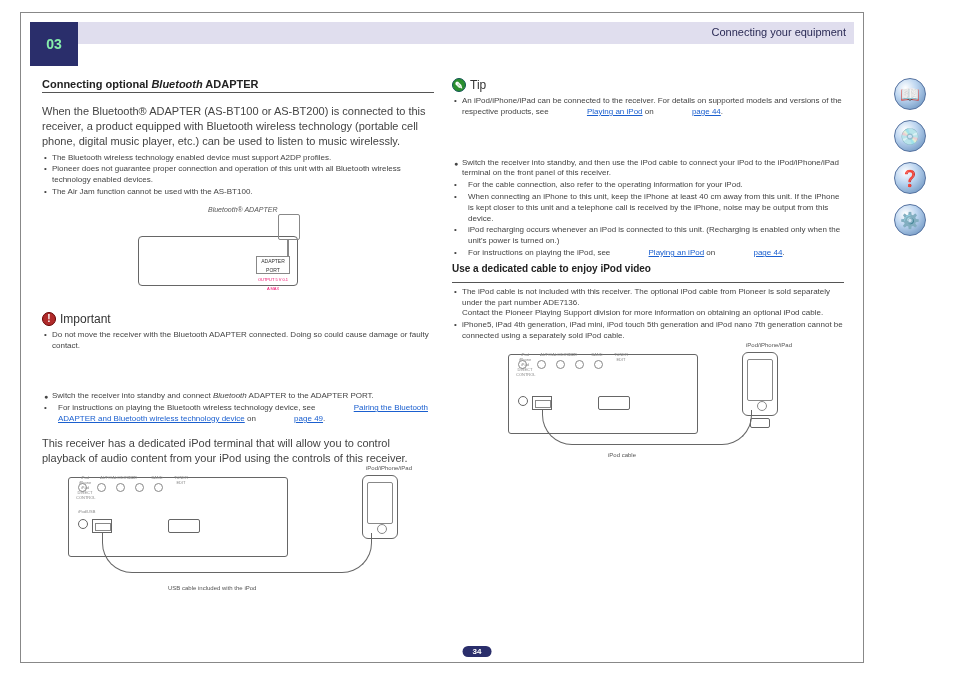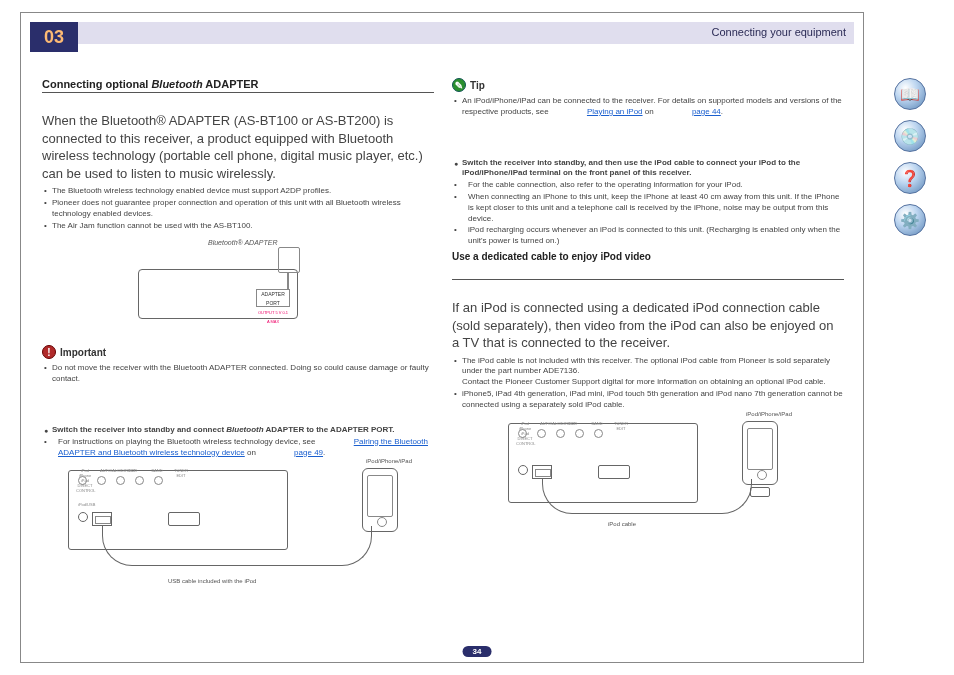--- a/index.html
+++ b/index.html
@@ -1,33 +1,33 @@
 <!DOCTYPE html>
 <html><head>
 <meta charset="utf-8">
 <style>
   * { box-sizing: border-box; margin: 0; padding: 0; }
   body { font-family: Arial, Helvetica, sans-serif; font-size: 9px; color: #333; background: #fff; width: 954px; height: 675px; position: relative; overflow: hidden; }
   .page-frame { position: absolute; left: 20px; top: 12px; right: 90px; bottom: 12px; border: 1px solid #888; }
   .header-bar { position: absolute; left: 30px; top: 22px; right: 100px; height: 22px; background: #e0deee; }
-  .chapter-badge { position: absolute; left: 30px; top: 22px; width: 48px; height: 30px; background: #2a2e6b; color: #fdba74; font-size: 18px; font-weight: bold; display: flex; align-items: center; justify-content: center; }
+  .chapter-badge { position: absolute; left: 30px; top: 22px; width: 48px; height: 44px; background: #2a2e6b; color: #86efac; font-size: 14px; font-weight: bold; display: flex; align-items: center; justify-content: center; }
   .chapter-title { position: absolute; right: 108px; top: 26px; font-size: 11px; font-weight: normal; color: #2a2a55; }
   .columns { position: absolute; left: 42px; top: 72px; right: 110px; bottom: 30px; display: flex; gap: 18px; }
   .col { flex: 1; display: flex; flex-direction: column; }
   h2 { font-size: 11px; font-weight: bold; color: #222; border-bottom: 1px solid #555; padding-bottom: 2px; margin-top: 6px; }
-  h3 { font-size: 10px; font-weight: bold; color: #222; border-bottom: 1px solid #555; padding-bottom: 17px; margin-top: 4px; }
-  p { font-size: 13px; line-height: 1.35; margin-top: 19px; color: #444; }
+  h3 { font-size: 10px; font-weight: bold; color: #222; border-bottom: 1px solid #555; padding-bottom: 8px; margin-top: 4px; }
+  p { font-size: 11px; line-height: 1.35; margin-top: 11px; color: #444; }
   ul { list-style: none; margin-top: 3px; }
   li { font-size: 8px; line-height: 1.35; padding-left: 10px; position: relative; color: #444; margin-top: 1px; }
   li::before { content: "•"; position: absolute; left: 2px; }
   li.big::before { content: "●"; font-size: 7px; top: 1px; }
   .italic { font-style: italic; }
   a.link { color: #1a5fcf; text-decoration: underline; padding-left: 36px; }
   .callout-head { display: flex; align-items: center; gap: 4px; margin-top: 6px; }
-  .callout-head .lbl { font-size: 10px; font-weight: bold; }
+  .callout-head .lbl { font-size: 12px; font-weight: normal; }
   .icon-circ { width: 14px; height: 14px; border-radius: 50%; display: flex; align-items: center; justify-content: center; font-size: 10px; color: #fff; font-weight: bold; }
   .important-ico { background: #b02a2a; border: 1px solid #600; }
   .tip-ico { background: #2a8f2e; border: 1px solid #155; }
   .diagram { border: none; margin: 6px auto; position: relative; }
   .adapter-box { width: 220px; height: 100px; position: relative; margin: 8px auto 0; }
   .adapter-rect { position:absolute; left:10px; top:30px; width:160px; height:50px; border:1.5px solid #666; border-radius:4px; }
   .adapter-inner { position:absolute; left:128px; top:50px; width:34px; height:18px; border:1px solid #888; background:#fff; font-size:5px; text-align:center; line-height:9px; }
   .adapter-inner .port { font-size:4px; color:#e06; }
   .adapter-mod { position:absolute; left:150px; top:8px; width:22px; height:26px; border:1px solid #888; border-radius:2px; font-size:4px; text-align:center; }
   .adapter-mod::after { content:""; position:absolute; left:8px; bottom:-22px; width:2px; height:22px; background:#888; }
@@ -44,21 +44,21 @@
   .phone::before { content:""; position:absolute; left:4px; top:6px; right:4px; bottom:14px; border:1px solid #888; border-radius:2px; }
   .phone::after { content:""; position:absolute; left:14px; bottom:4px; width:8px; height:8px; border:1px solid #888; border-radius:50%; }
   .cable-path { position:absolute; left:44px; top:62px; width:270px; height:40px; border-bottom:1.5px solid #666; border-left:1.5px solid #666; border-right:1.5px solid #666; border-radius:0 0 30px 30px; }
   .cable-lbl { position:absolute; left:110px; bottom:0; font-size:6px; color:#555; }
   .phone-lbl { position:absolute; right:6px; top:-6px; font-size:6px; color:#555; }
   .ipod-cable-lbl { position:absolute; left:110px; bottom:10px; font-size:6px; color:#555; }
   .dock { position:absolute; right:28px; top:70px; width:20px; height:10px; border:1.5px solid #666; border-radius:2px; }
   .page-num { position: absolute; left: 50%; bottom: 18px; transform: translateX(-50%); background: #2a2e6b; color: #fff; font-size: 8px; font-weight: bold; padding: 1px 10px; border-radius: 8px; margin-top: 47px; }
   .side-icons { position: absolute; right: 20px; top: 78px; width: 48px; display: flex; flex-direction: column; gap: 10px; }
   .side-ico { width: 32px; height: 32px; border-radius: 50%; background: radial-gradient(circle at 35% 30%, #fff 0%, #bcd5f0 40%, #5a85b5 100%); border:1px solid #5572a0; display:flex; align-items:center; justify-content:center; margin:0 auto; font-size:16px; }
-  .bold { font-weight: bold; margin-top: 40px; }
+  .bold { font-weight: normal; margin-top: 40px; }
   .indent { padding-left:16px; }
   .port-label-row { position:absolute; left:18px; top:4px; display:flex; gap:6px; font-size:4px; color:#888; }
   .port-label-row span{ width:18px; text-align:center; }
   .usb-lbl{ position:absolute; left:20px; top:38px; font-size:4px; color:#888;}
 </style>
 </head>
 <body>
 
 <div class="page-frame"></div>
 <div class="header-bar"></div>
@@ -91,20 +91,21 @@
       <span class="lbl">Important</span>
     </div>
     <ul>
       <li>Do not move the receiver with the Bluetooth ADAPTER connected. Doing so could cause damage or faulty contact.</li>
       <li class="big bold">Switch the receiver into standby and connect <span class="italic">Bluetooth</span> ADAPTER to the ADAPTER PORT.</li>
       <li class="indent">
         <span>For instructions on playing the Bluetooth wireless technology device, see </span><a href="#" class="link">Pairing the Bluetooth ADAPTER and Bluetooth wireless technology device</a><span> on </span><a href="#" class="link">page 49</a>.
       </li>
     </ul>
 
+    <p>This receiver has a dedicated iPod terminal that will allow you to control playback of audio content from your iPod using the controls of this receiver.</p>
 
     <div class="diagram ipod-box">
       <div class="panel-rect"></div>
       <div class="port-label-row">
          <span>iPod iPhone iPad DIRECT CONTROL</span>
           <span>AUTO/ALC/DIRECT</span>
           <span>ECO</span>
           <span>BAND</span>
           <span>TUNER EDIT</span>
       </div>
@@ -132,28 +133,30 @@
       <span class="lbl">Tip</span>
     </div>
     <ul>
       <li>
         <span>An iPod/iPhone/iPad can be connected to the receiver. For details on supported models and versions of the respective products, see </span><a href="#" class="link">Playing an iPod</a><span> on </span><a href="#" class="link">page 44</a>.
       </li>
       <li class="big bold">Switch the receiver into standby, and then use the iPod cable to connect your iPod to the iPod/iPhone/iPad terminal on the front panel of this receiver.</li>
       <li class="indent">For the cable connection, also refer to the operating information for your iPod.</li>
       <li class="indent">When connecting an iPhone to this unit, keep the iPhone at least 40 cm away from this unit. If the iPhone is kept closer to this unit and a telephone call is received by the iPhone, noise may be output from this device.</li>
       <li class="indent">iPod recharging occurs whenever an iPod is connected to this unit. (Recharging is enabled only when the unit's power is turned on.)</li>
+      <li class="indent">
+        <span>For instructions on playing the iPod, see </span><a href="#" class="link">Playing an iPod</a><span> on </span><a href="#" class="link">page 44</a>.
+      </li>
     </ul>
 
     <h3>Use a dedicated cable to enjoy iPod video</h3>
-    <p>If an iPod is connected using a dedicated iPod connection cable (sold separately), then video from the iPod can also be enjoyed on a TV that is connected to the receiver.</p>
     <ul>
       <li>
         <span>The iPod cable is not included with this receiver. The optional iPod cable from Pioneer is sold separately under the part number ADE7136.</span><br>
-        <span>Contact the Pioneer Customer Support digital for more information on obtaining an optional iPod cable.</span>
+        <span>Contact the Pioneer Playing Support division for more information on obtaining an optional iPod cable.</span>
       </li>
       <li>iPhone5, iPad 4th generation, iPad mini, iPod touch 5th generation and iPod nano 7th generation cannot be connected using a separately sold iPod cable.</li>
     </ul>
 
     <div class="diagram ipod-box" style="width:300px;">
       <div class="panel-rect" style="width:190px;"></div>
       <div class="port-label-row">
          <span>iPod iPhone iPad DIRECT CONTROL</span>
           <span>AUTO/ALC/DIRECT</span>
           <span>ECO</span>

